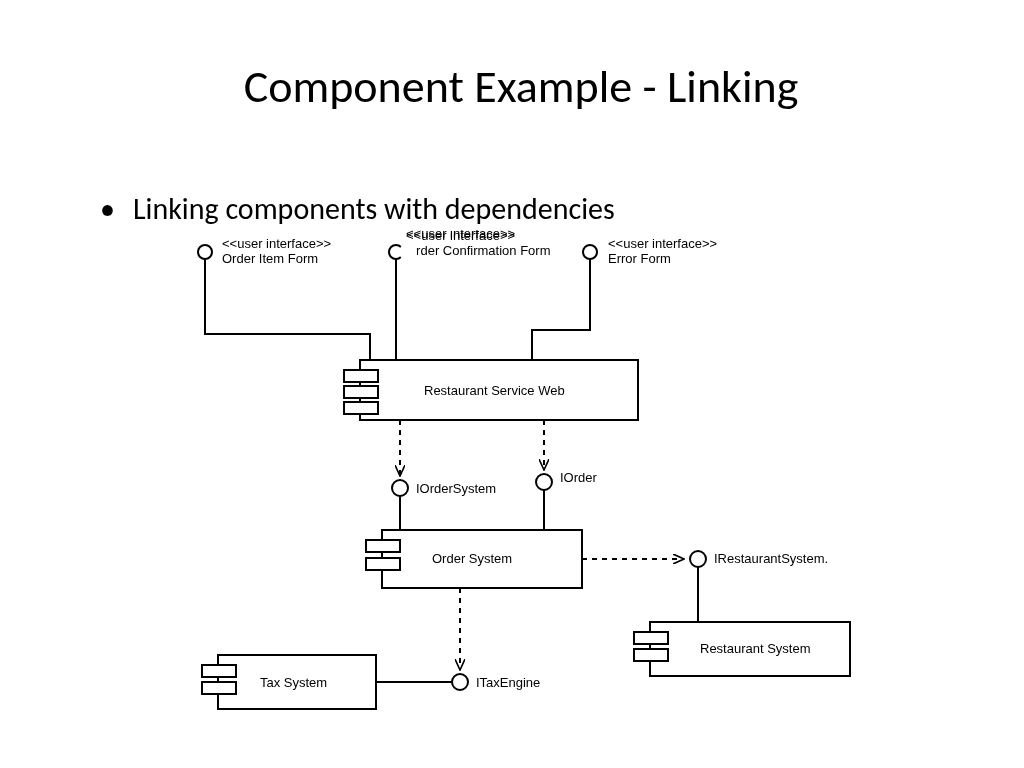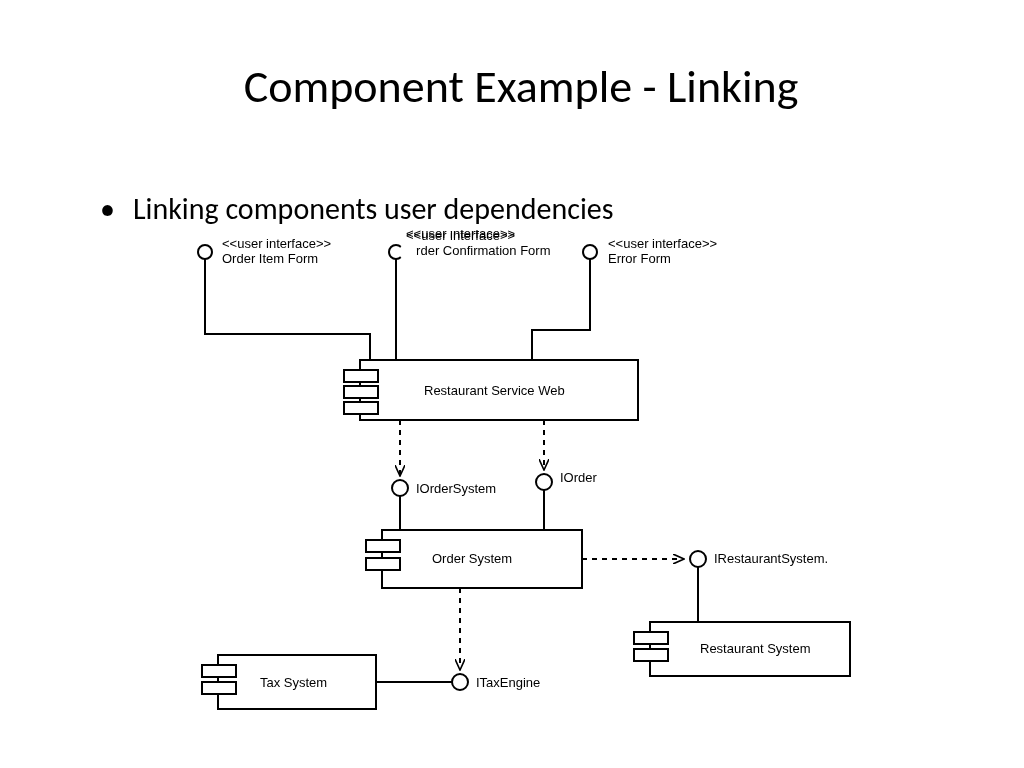--- a/index.html
+++ b/index.html
@@ -52,21 +52,21 @@
     font-family: Arial, sans-serif;
     font-size: 13px;
   }
 </style>
 </head>
 <body>
 
 <div class="slide">
   <div class="title">Component Example - Linking</div>
   <div class="bullet">
-    <span>Linking components user dependencies</span>
+    <span>Linking components with dependencies</span>
   </div>
 
   <svg width="760" height="510" viewBox="0 0 760 510">
     <defs>
       <marker id="openArrow" markerWidth="12" markerHeight="10" refX="11" refY="5" orient="auto" markerUnits="userSpaceOnUse">
         <path d="M0,0 L11,5 L0,10" fill="none" stroke="#000" stroke-width="1.6"></path>
       </marker>
     </defs>
 
     <circle cx="45" cy="22" r="7" fill="#fff" stroke="#000" stroke-width="2"></circle>

